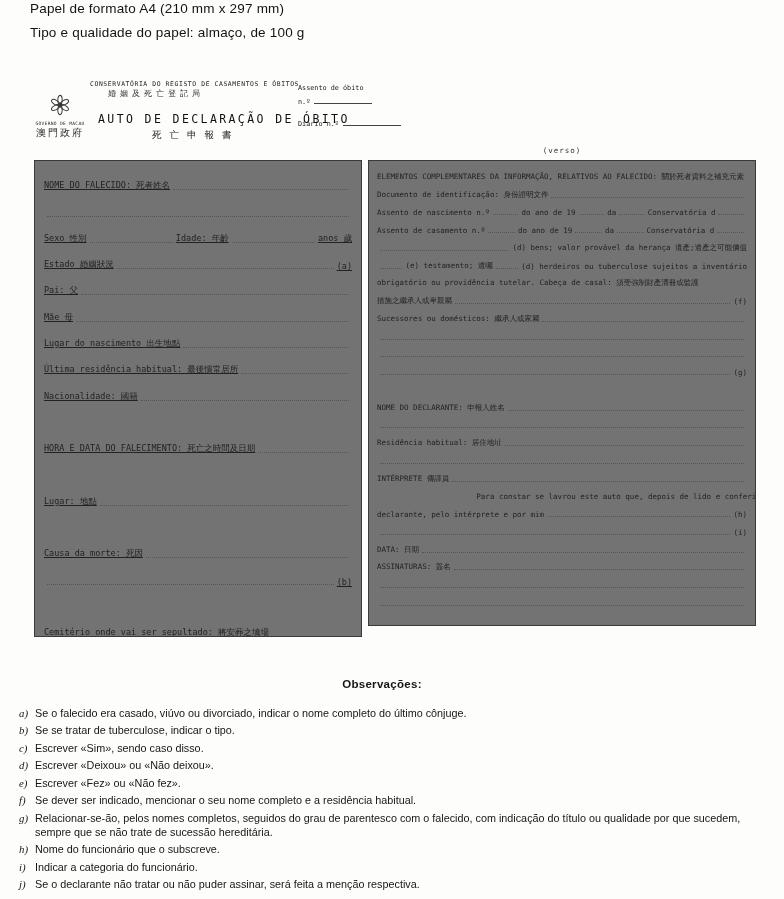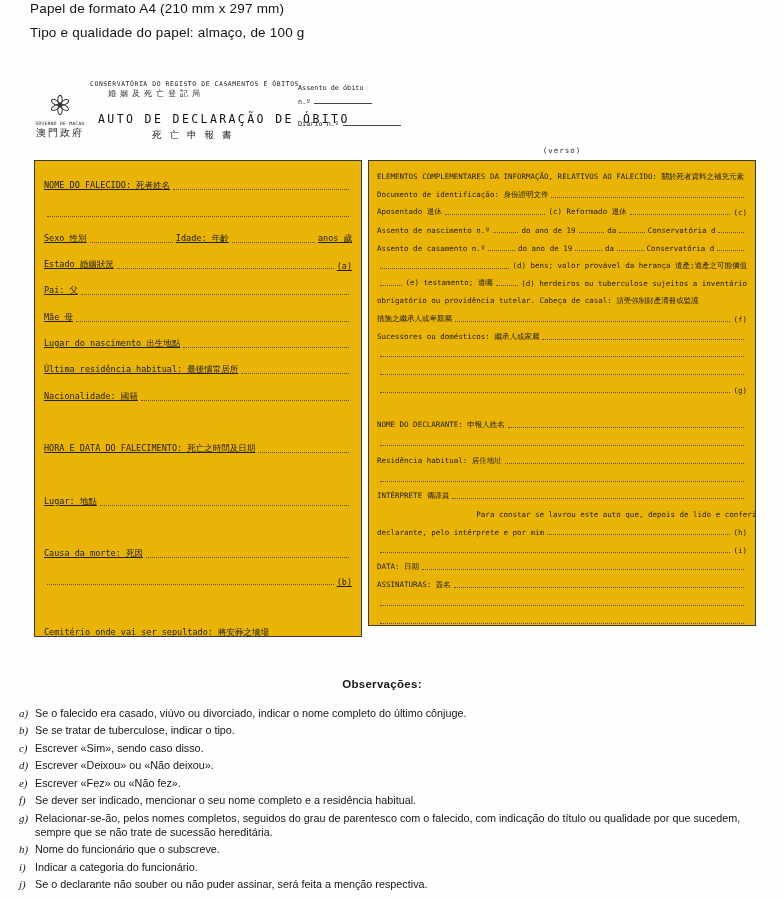--- a/index.html
+++ b/index.html
@@ -24,21 +24,21 @@
   .title-zh{position:absolute;left:122px;top:57px;font-size:9.5px;letter-spacing:8px;color:#222;}
   .assento{position:absolute;left:268px;top:12px;font-size:6.8px;color:#222;}
   .assento .lbl{display:block;}
   .numline{margin-top:6px;}
   .numline.diario{margin-top:14px;}
   .uline{display:inline-block;width:58px;border-bottom:1px solid #444;margin-left:4px;vertical-align:baseline;}
 
   .verso-label{position:absolute;left:338px;top:74px;width:388px;text-align:center;
                font-size:7.5px;letter-spacing:1px;color:#333;}
 
-  .panel{position:absolute;border:1px solid #3a3a3a;background:#eab308;box-sizing:border-box;overflow:hidden;}
+  .panel{position:absolute;border:1px solid #3a3a3a;background:#737373;box-sizing:border-box;overflow:hidden;}
   .panel.front{left:4px;top:88px;width:328px;height:477px;padding:6px 9px 0 9px;font-size:8.5px;text-decoration:underline;}
   .panel.verso{left:338px;top:88px;width:388px;height:466px;padding:4px 8px 0 8px;font-size:7.5px;}
 
   .row{display:flex;align-items:flex-end;}
   .panel.front .row{height:26.3px;}
   .panel.verso .row{height:17.75px;}
   .seg{white-space:pre;flex:0 0 auto;padding-bottom:1px;}
   .dots{flex:1 1 auto;min-width:12px;border-bottom:1.4px dotted #555;margin:0 3px 3px 3px;}
 
   
@@ -158,27 +158,20 @@
     </div>
   <div class="panel verso">
       <div class="row">
         <span class="seg">ELEMENTOS COMPLEMENTARES DA INFORMAÇÃO, RELATIVOS AO FALECIDO: 關於死者資料之補充元素</span>
       </div>
       <div class="row">
         <span class="seg">Documento de identificação: 身份證明文件</span>
         <span class="dots"></span>
       </div>
       <div class="row">
-        <span class="seg">Aposentado 退休</span>
-        <span class="dots"></span>
-        <span class="seg">(c) Reformado 退休</span>
-        <span class="dots"></span>
-        <span class="seg">(c)</span>
-      </div>
-      <div class="row">
         <span class="seg">Assento de nascimento n.º</span>
         <span class="dots"></span>
         <span class="seg">do ano de 19</span>
         <span class="dots"></span>
         <span class="seg">da</span>
         <span class="dots"></span>
         <span class="seg">Conservatória d</span>
         <span class="dots"></span>
       </div>
       <div class="row">
@@ -315,16 +308,16 @@
         <span class="obs-text">Nome do funcionário que o subscreve.</span>
       </div>
 
       <div class="obs-item">
         <span class="obs-letter">i)</span>
         <span class="obs-text">Indicar a categoria do funcionário.</span>
       </div>
 
       <div class="obs-item">
         <span class="obs-letter">j)</span>
-        <span class="obs-text">Se o declarante não souber ou não puder assinar, será feita a menção respectiva.</span>
+        <span class="obs-text">Se o declarante não tratar ou não puder assinar, será feita a menção respectiva.</span>
       </div>
     </div>
 </div>
 
 </body></html>

